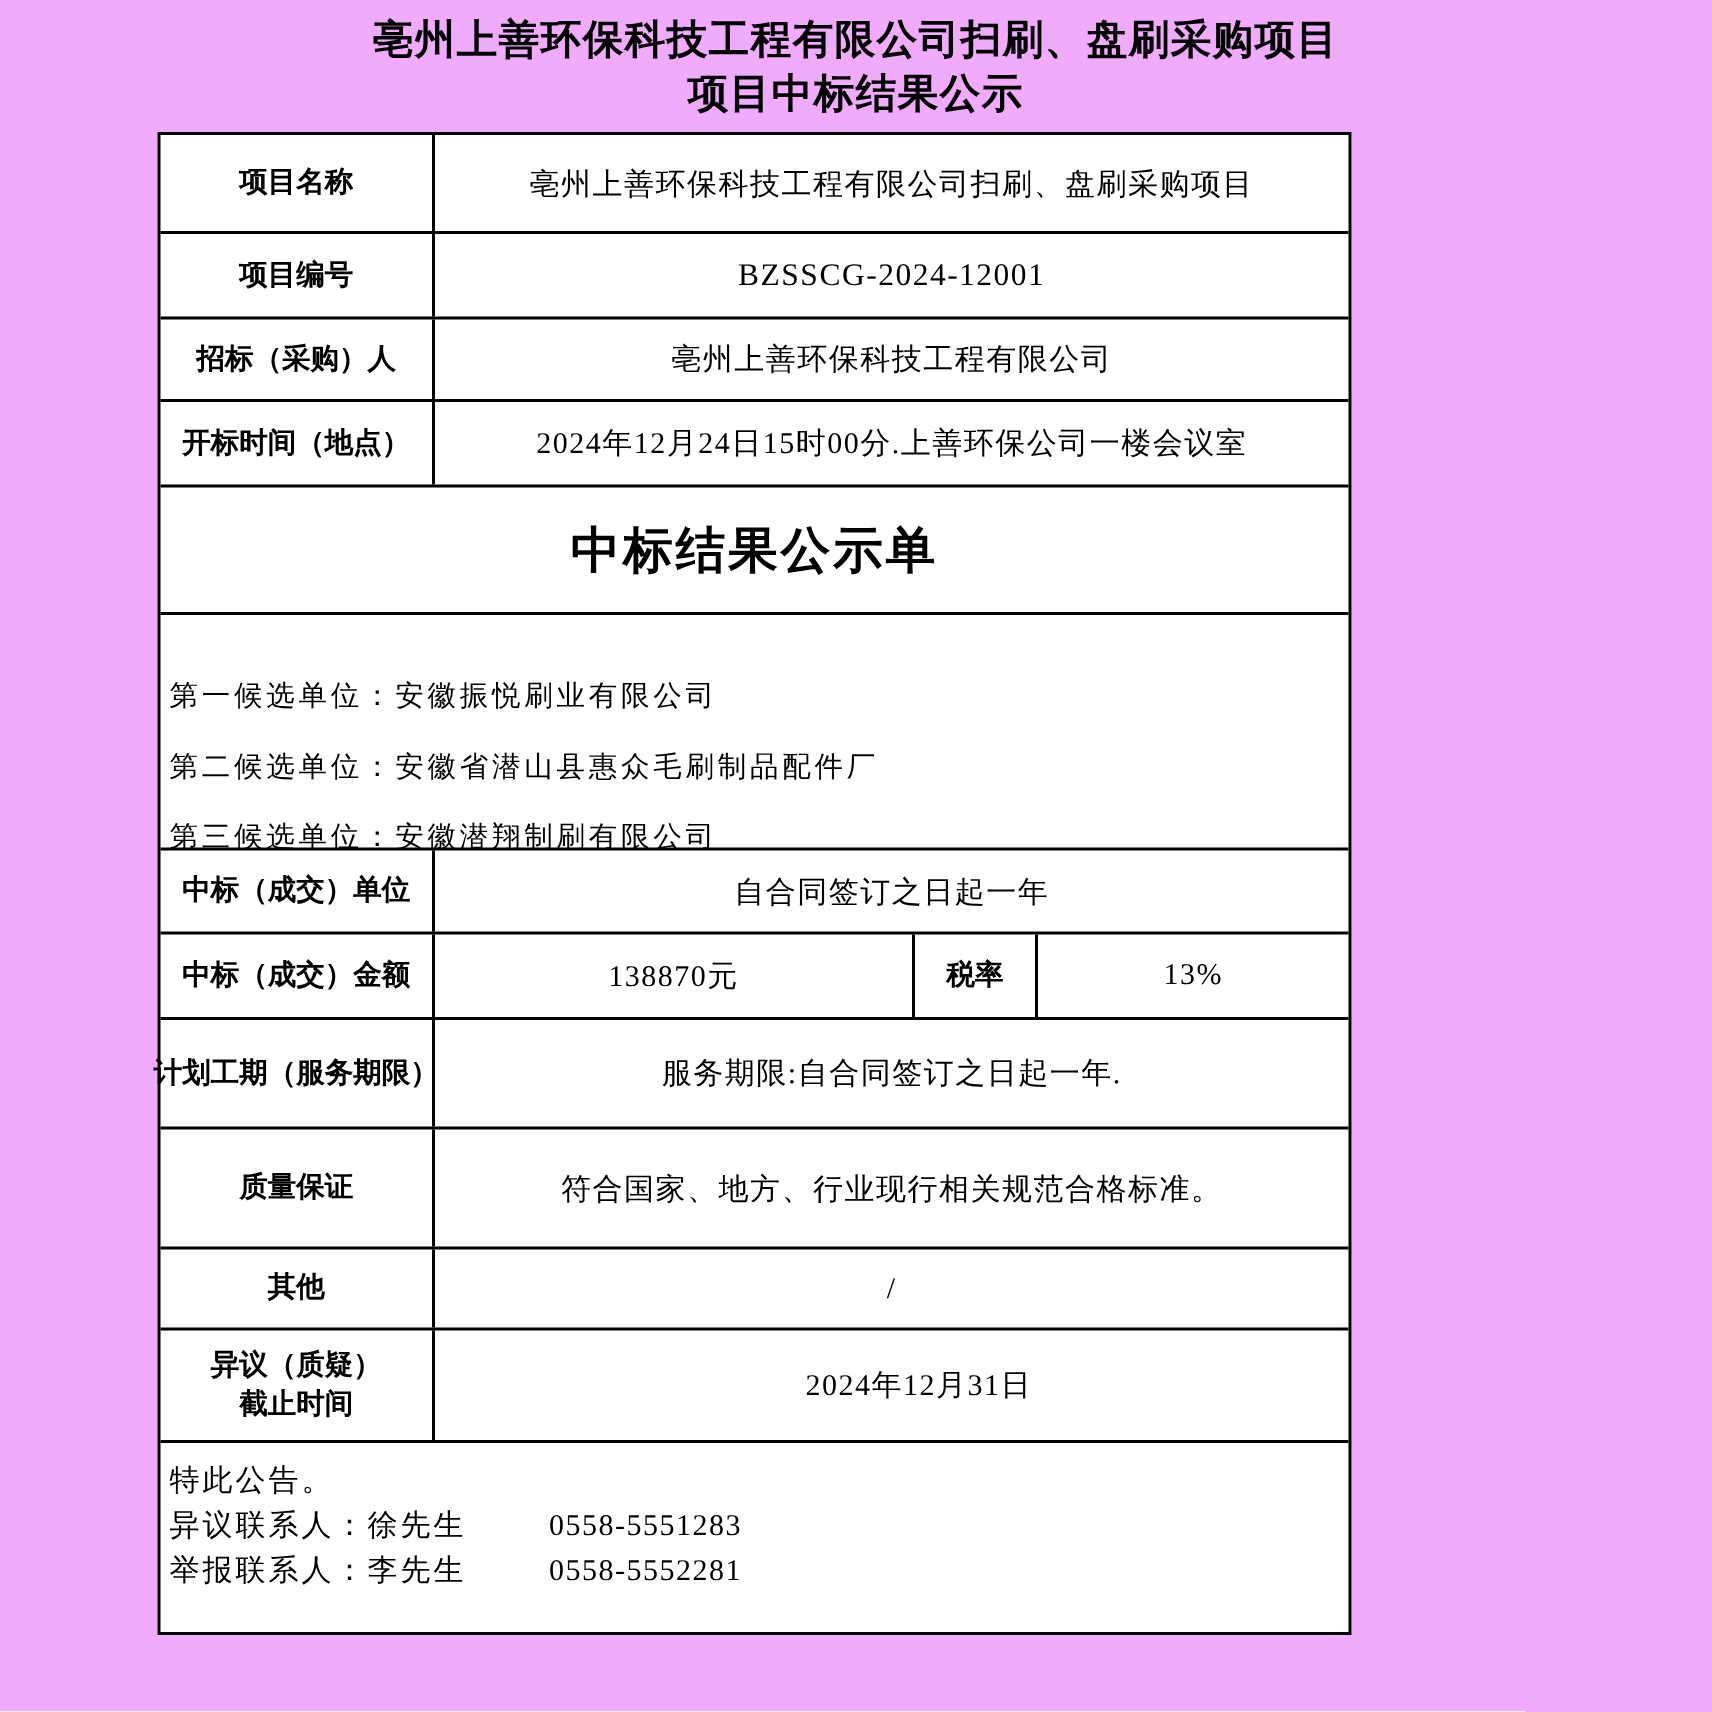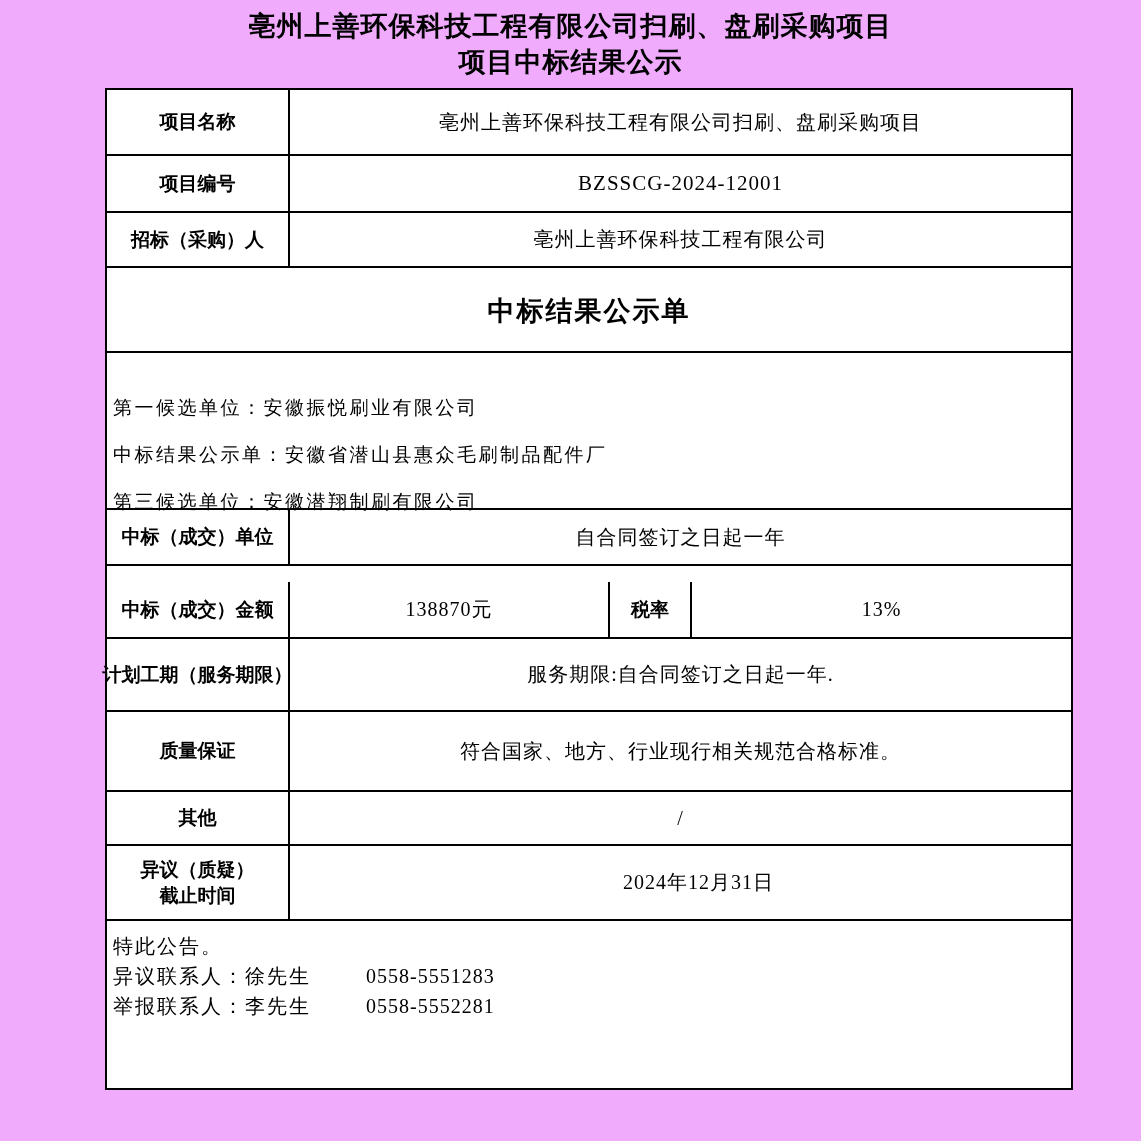--- a/index.html
+++ b/index.html
@@ -20,21 +20,21 @@
     font-family: "Liberation Serif", "DejaVu Serif", serif;
     font-weight: bold;
     font-size: 27px;
     line-height: 36px;
     letter-spacing: 1px;
   }
   .tbl {
     position: absolute;
     left: 105px;
     top: 88px;
-    width: 968px;
+    width: 796px;
     height: 1002px;
     border: 2px solid #000000;
     box-sizing: border-box;
     background: #ffffff;
   }
   .row {
     display: flex;
     align-items: stretch;
     box-sizing: border-box;
     border-bottom: 2px solid #000000;
@@ -66,21 +66,21 @@
   }
   .val-amount { width: 320px; flex: none; border-right: 2px solid #000000; }
   .lab-tax { width: 82px; flex-shrink: 0; }
   .section-head {
     height: 85px;
     display: flex;
     align-items: center;
     justify-content: center;
     font-family: "Liberation Serif", "DejaVu Serif", serif;
     font-weight: bold;
-    font-size: 27px;
+    font-size: 33px;
     letter-spacing: 2px;
   }
   .candidates {
     display: block;
     padding: 11px 6px 0 6px;
     box-sizing: border-box;
     font-family: "Liberation Serif", "DejaVu Serif", serif;
     font-size: 19px;
     letter-spacing: 2.5px;
     text-align: left;
@@ -124,39 +124,43 @@
     <div class="row" style="height:57px;">
       <div class="cell lab">项目编号</div>
       <div class="cell val" style="font-size:21px;">BZSSCG-2024-12001</div>
     </div>
 
     <div class="row" style="height:55px;">
       <div class="cell lab">招标（采购）人</div>
       <div class="cell val">亳州上善环保科技工程有限公司</div>
     </div>
 
+    <div class="row" style="height:57px;">
+      <div class="cell lab">开标时间（地点）</div>
+      <div class="cell val">2024年12月24日15时00分.上善环保公司一楼会议室</div>
+    </div>
 
     <div class="row" style="height:85px;">
       <div class="section-head" style="flex:1;">中标结果公示单</div>
     </div>
 
     <div class="row" style="height:157px;">
       <div class="candidates" style="flex:1;">
         <div class="cand-line">第一候选单位：安徽振悦刷业有限公司</div>
-        <div class="cand-line">中标结果公示单：安徽省潜山县惠众毛刷制品配件厂</div>
+        <div class="cand-line">第二候选单位：安徽省潜山县惠众毛刷制品配件厂</div>
         <div class="cand-line">第三候选单位：安徽潜翔制刷有限公司</div>
       </div>
     </div>
 
     <div class="row" style="height:56px;">
       <div class="cell lab">中标（成交）单位</div>
       <div class="cell val">自合同签订之日起一年</div>
     </div>
 
-    <div class="row" style="height:57px;margin-top:16px;">
+    <div class="row" style="height:57px;">
       <div class="cell lab">中标（成交）金额</div>
       <div class="cell val val-amount">138870元</div>
       <div class="cell lab lab-tax">税率</div>
       <div class="cell val">13%</div>
     </div>
 
     <div class="row" style="height:73px;">
       <div class="cell lab">
         <span class="nowrap">计划工期（服务期限）</span>
       </div>

